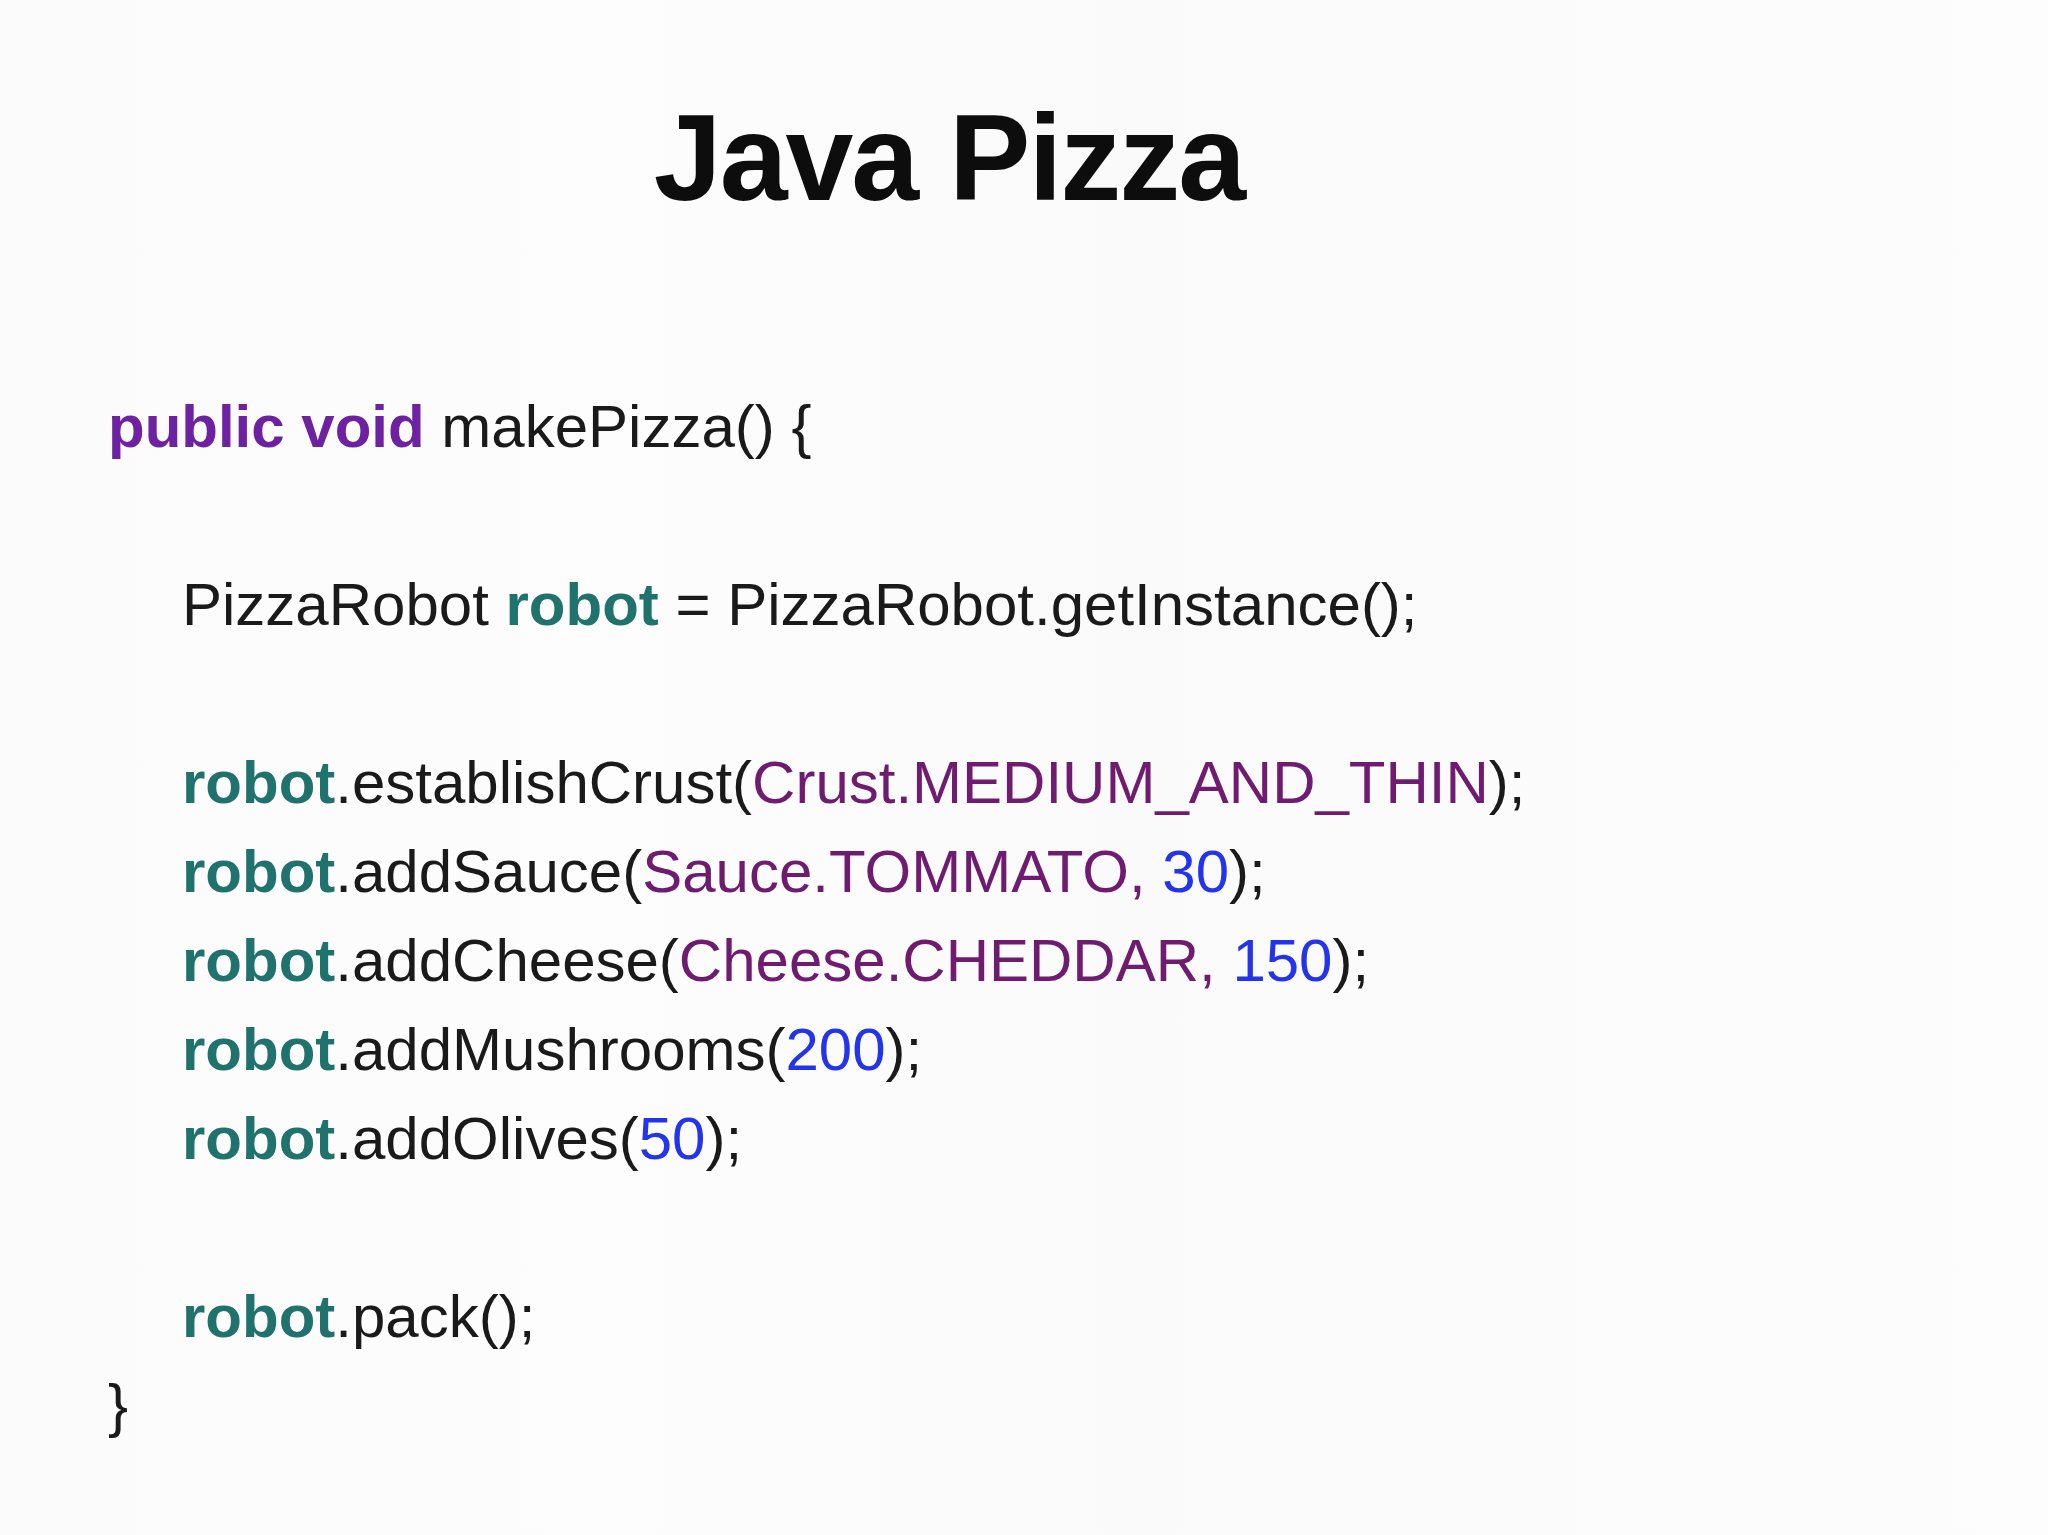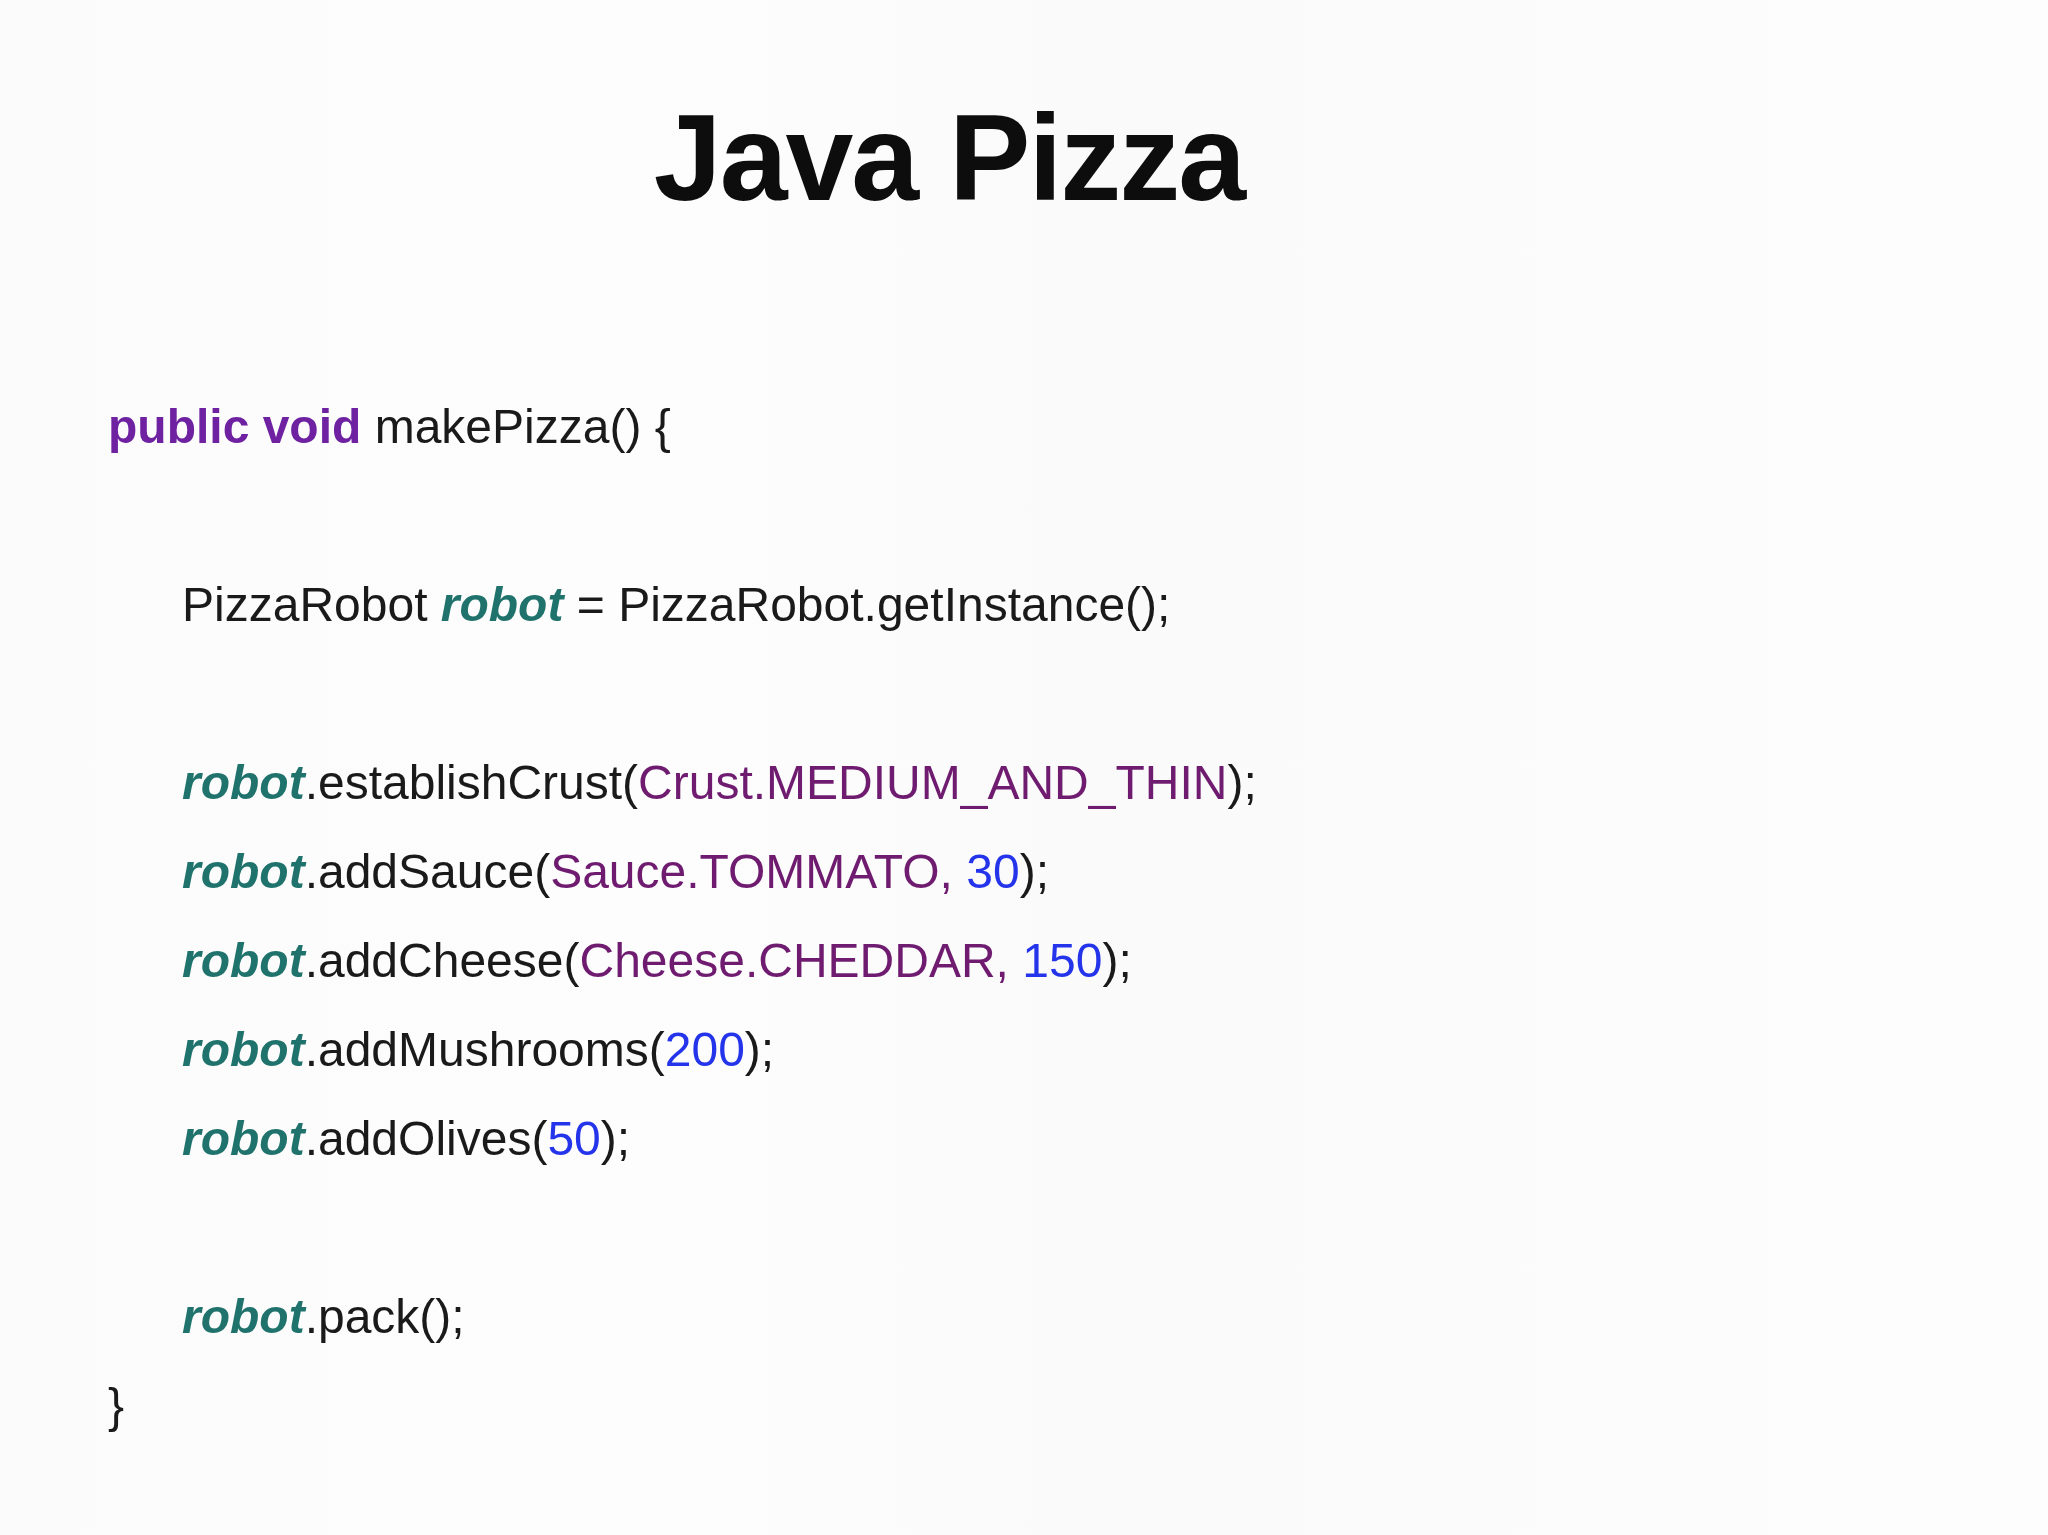--- a/index.html
+++ b/index.html
@@ -25,31 +25,31 @@
     text-align: center;
     font-size: 122px;
     font-weight: 700;
     letter-spacing: -2px;
     color: var(--title, #0d0d0d);
   }
   .code-block {
     position: absolute;
     top: 382px;
     left: 108px;
-    font-size: 48px;
+    font-size: 60px;
     line-height: 89px;
     white-space: pre;
     color: var(--code, #1a1a1a);
   }
   .code-line { height: 89px; }
   .code-line.indent { padding-left: 74px; }
   .bold { font-weight: 700; }
   .tok-code     { color: var(--code, #1a1a1a); }
   .tok-keyword  { color: var(--keyword, #6e21a0); }
-  .tok-variable { color: var(--variable, #20736c); font-style: italic; }
+  .tok-variable { color: var(--variable, #20736c); }
   .tok-enum     { color: var(--enum, #6e1b70); }
   .tok-number   { color: var(--number, #2434eb); text-align: right; }
 </style>
 </head>
 <body>
 
 <div class="slide">
   <div class="slide-title">Java Pizza</div>
   <div class="code-block"><div class="code-line"><span class="tok-keyword bold">public void</span><span class="tok-code"> makePizza() {</span></div><div class="code-line"></div><div class="code-line indent"><span class="tok-code">PizzaRobot </span><span class="tok-variable bold">robot</span><span class="tok-code"> = PizzaRobot.getInstance();</span></div><div class="code-line"></div><div class="code-line indent"><span class="tok-variable bold">robot</span><span class="tok-code">.establishCrust(</span><span class="tok-enum">Crust.MEDIUM_AND_THIN</span><span class="tok-code">);</span></div><div class="code-line indent"><span class="tok-variable bold">robot</span><span class="tok-code">.addSauce(</span><span class="tok-enum">Sauce.TOMMATO,</span><span class="tok-code"> </span><span class="tok-number">30</span><span class="tok-code">);</span></div><div class="code-line indent"><span class="tok-variable bold">robot</span><span class="tok-code">.addCheese(</span><span class="tok-enum">Cheese.CHEDDAR,</span><span class="tok-code"> </span><span class="tok-number">150</span><span class="tok-code">);</span></div><div class="code-line indent"><span class="tok-variable bold">robot</span><span class="tok-code">.addMushrooms(</span><span class="tok-number">200</span><span class="tok-code">);</span></div><div class="code-line indent"><span class="tok-variable bold">robot</span><span class="tok-code">.addOlives(</span><span class="tok-number">50</span><span class="tok-code">);</span></div><div class="code-line"></div><div class="code-line indent"><span class="tok-variable bold">robot</span><span class="tok-code">.pack();</span></div><div class="code-line"><span class="tok-code">}</span></div></div>
 </div>

